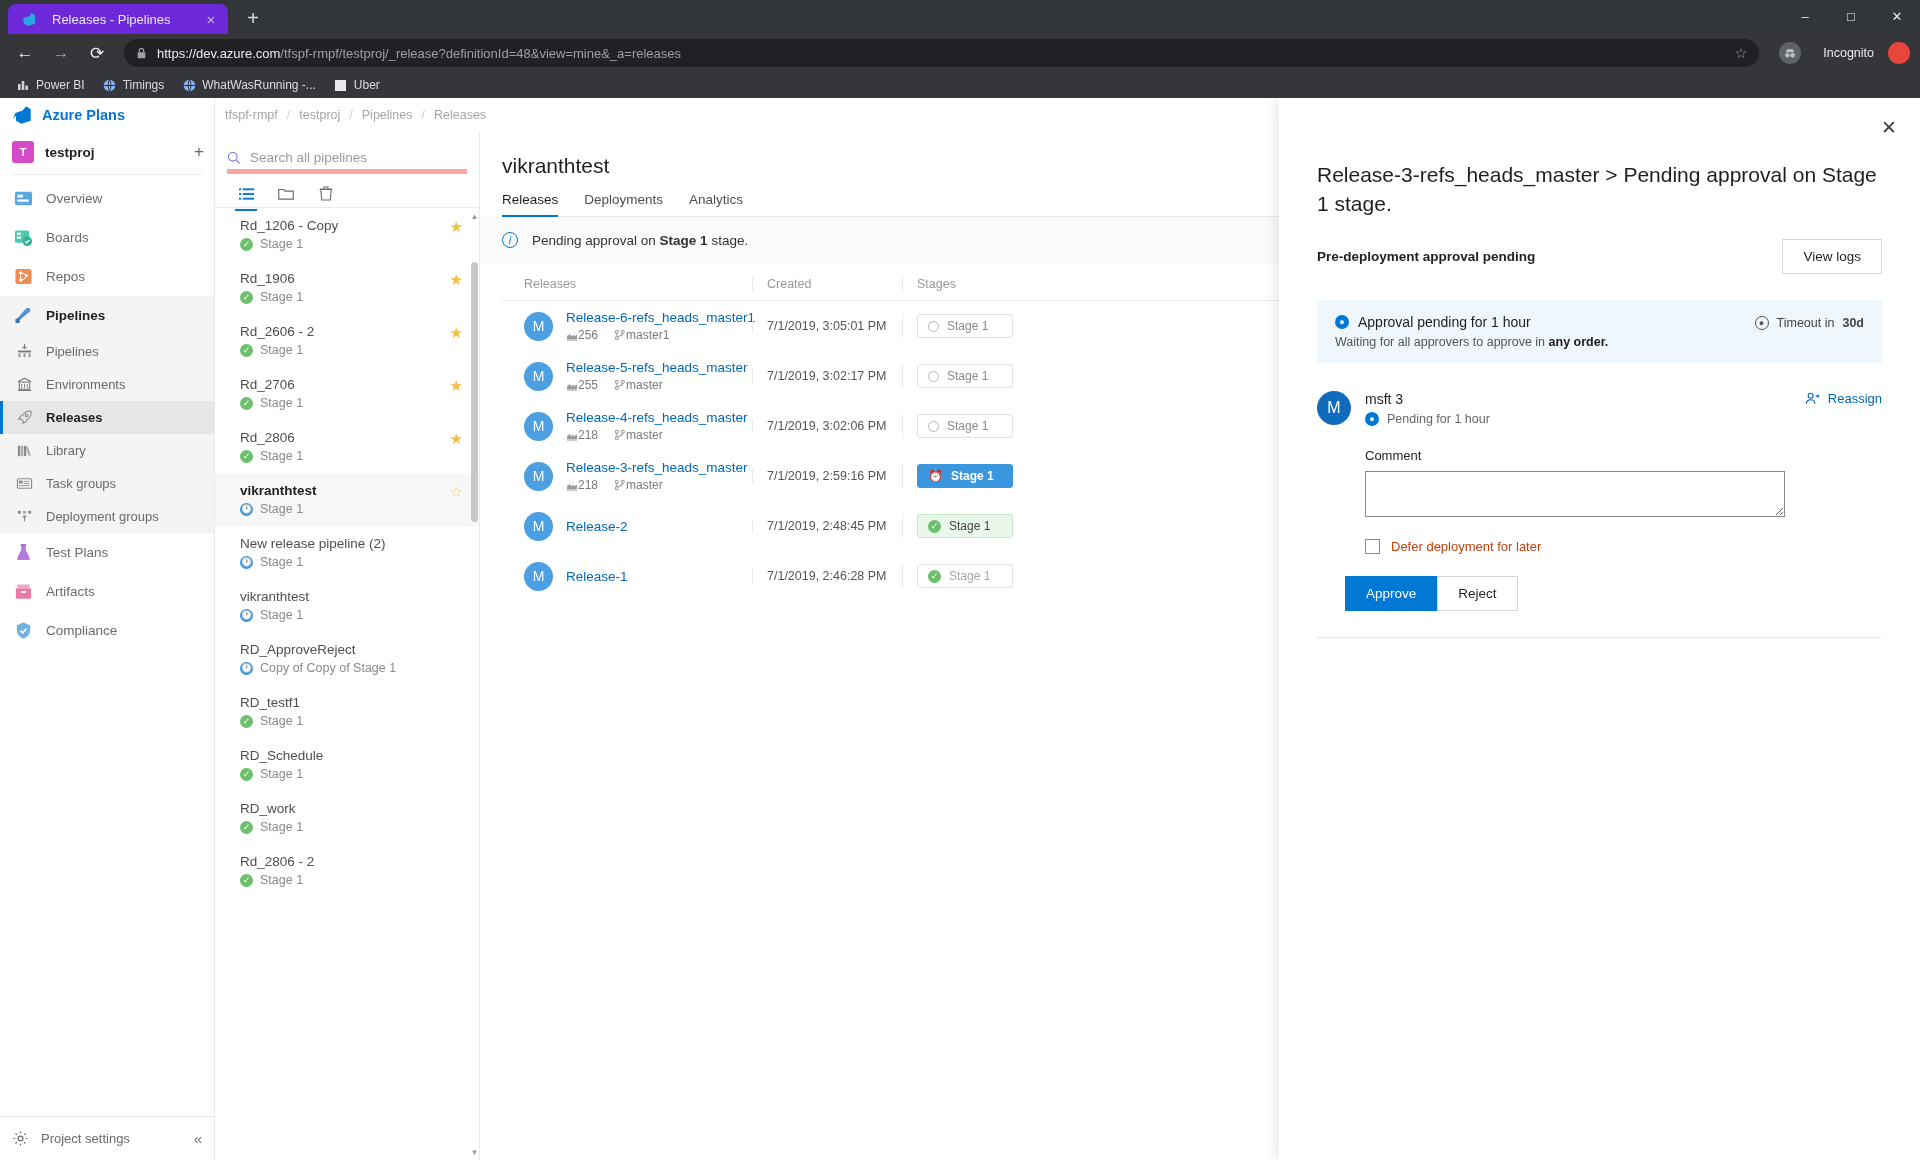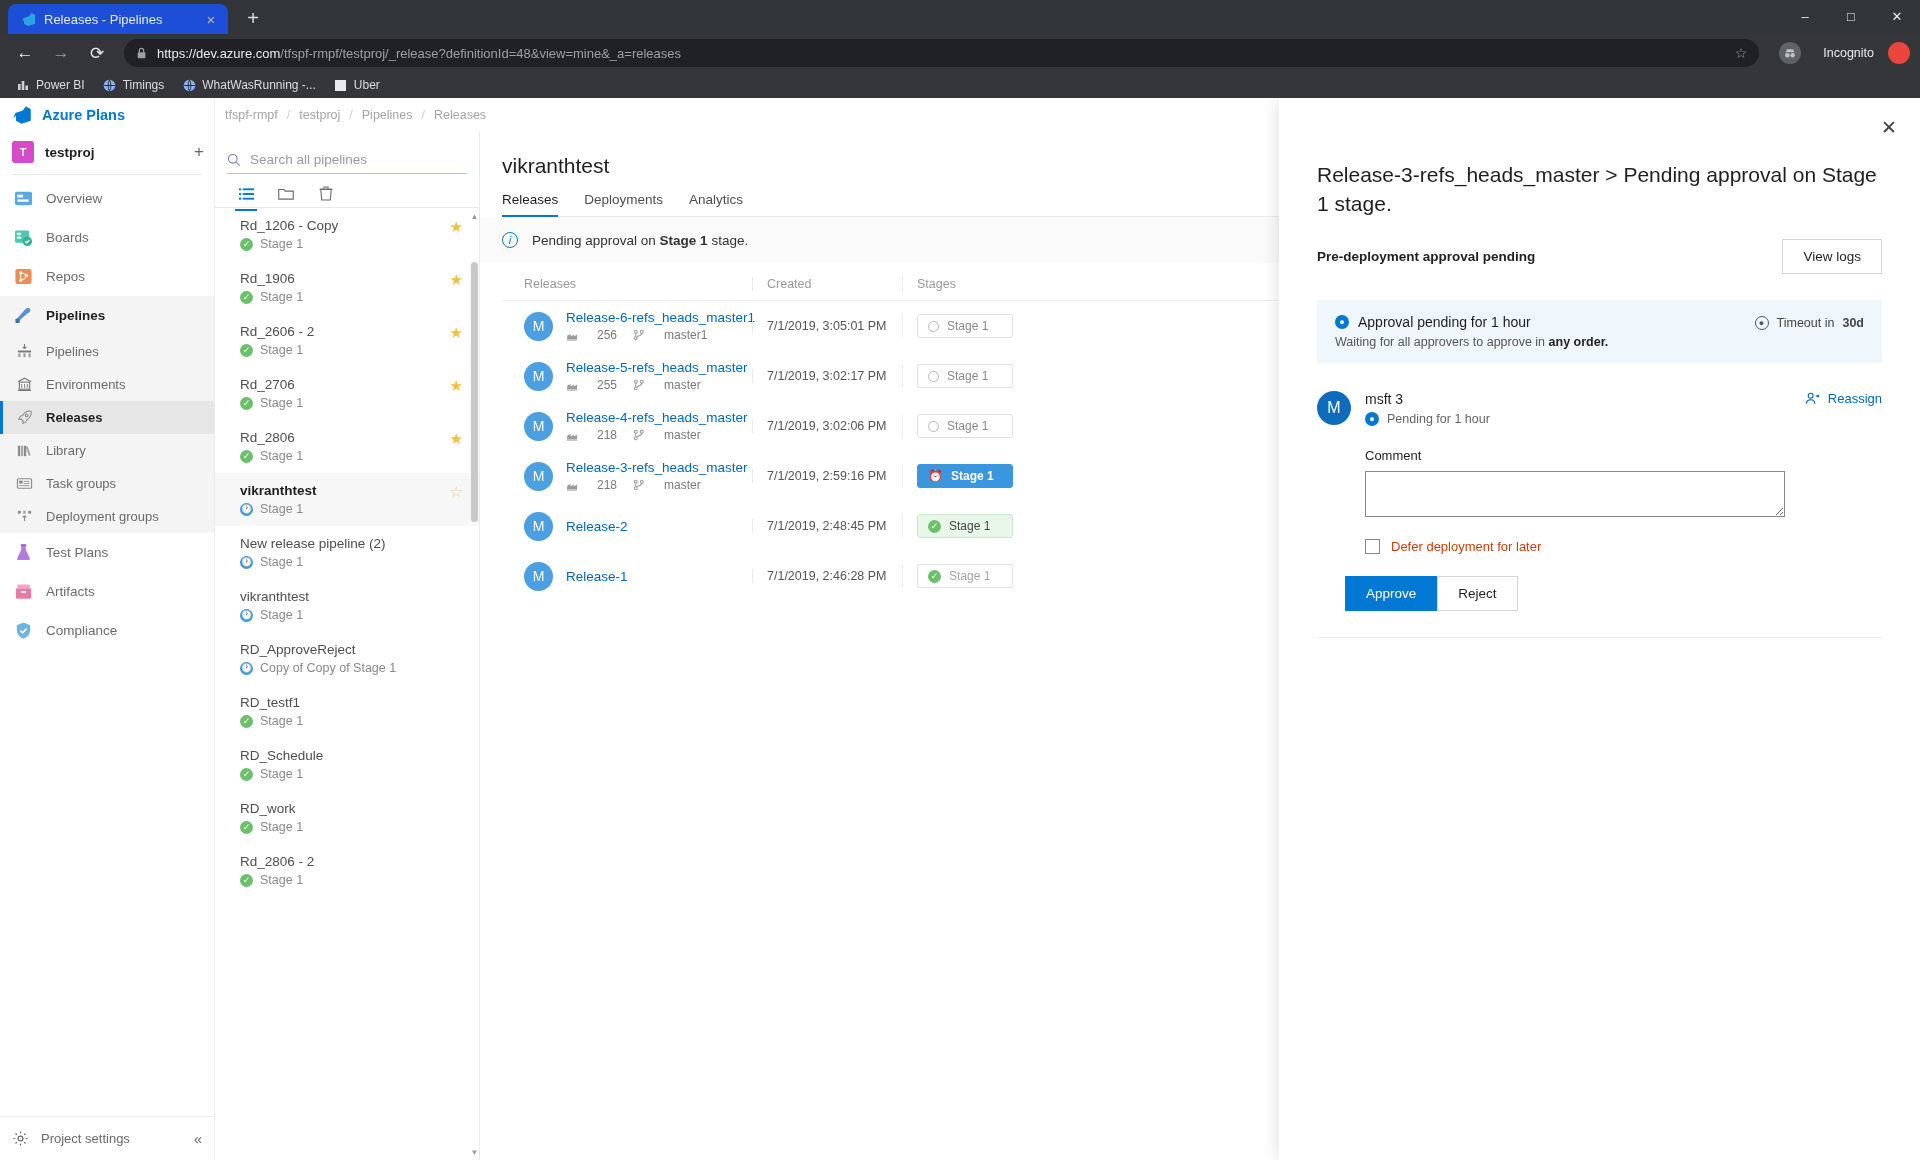--- a/index.html
+++ b/index.html
@@ -7,22 +7,22 @@
     width: 1920px; height: 1160px;
     font-family: "Liberation Sans", sans-serif;
     overflow: hidden;
     background: #fff;
   }
 
   
   .browser { width: 1920px; height: 1160px; display: flex; flex-direction: column; background:#323639; }
   .tabstrip { height: 34px; background: #323639; display: flex; align-items: flex-end; padding-left: 8px; position: relative; }
   .tab {
-    height: 30px; width: 220px; background:#1d4ed8; border-radius: 8px 8px 0 0;
-    display:flex; align-items:center; padding: 0 8px 0 12px; gap:8px; color:#e8eaed;
+    height: 30px; width: 220px; background:#6d28d9; border-radius: 8px 8px 0 0;
+    display:flex; align-items:center; padding: 0 8px 0 12px; gap:16px; color:#e8eaed;
     font-size: 13px;
   }
   .tab-favicon { width:16px; height:16px; flex:0 0 16px; display:flex; align-items:center; justify-content:center;}
   .tab-title { flex:1; white-space:nowrap; overflow:hidden; text-overflow:ellipsis; font-size:13px; }
   .tab-close { width:18px; height:18px; display:flex; align-items:center; justify-content:center; color:#bdc1c6; font-size:15px; line-height:1; }
   .newtab { width:30px; height:30px; display:flex; align-items:center; justify-content:center; color:#dadce0; font-size:20px; margin-left:10px; margin-bottom:1px;}
   .wincontrols { position:absolute; right:0; top:0; height:32px; display:flex; }
   .wincontrols div { width:46px; height:32px; display:flex; align-items:center; justify-content:center; color:#e8eaed; font-size:13px; }
   .wincontrols .close-btn { color:#e8eaed; }
 
@@ -71,21 +71,21 @@
   .rail-foot { height:44px; border-top:1px solid #eaeaea; display:flex; align-items:center; gap:12px; padding: 0 12px; color:#6b6b6b; font-size:13px;}
   .rail-foot .collapse { margin-left:auto; color:#6b6b6b; font-size:15px;}
 
   
   .crumbbar { position:absolute; left:215px; top:0; right:0; height:34px; display:flex; align-items:center; gap:9px; padding-left:10px; font-size:12.5px; color:#a5a5a5; }
   .crumbbar .sep { color:#cfcfcf; }
 
   
   .pipecol { width:265px; border-right:1px solid #eaeaea; display:flex; flex-direction:column; margin-top:34px; background:#fff; position:relative;}
   .searchwrap { padding: 14px 12px 0 12px; }
-  .searchbox { display:flex; align-items:center; gap:9px; border-bottom:1px solid #fca5a5; height:28px; }
+  .searchbox { display:flex; align-items:center; gap:9px; border-bottom:5px solid #fca5a5; height:28px; }
   .searchbox .mag { color:#7a7ad1; font-size:13px; }
   .searchbox input { border:0; outline:0; font-size:13.5px; color:#333; width:100%; font-family:"Liberation Sans", sans-serif; background:transparent; }
   .searchbox input::placeholder { color:#9a9a9a; }
   .toolrow { height:34px; display:flex; align-items:center; gap:22px; padding: 6px 0 0 22px; border-bottom:1px solid #eaeaea; }
   .toolicon { width:18px; height:22px; display:flex; align-items:center; justify-content:center; color:#6b6b6b; font-size:14px; position:relative; }
   .toolicon.sel { color:#0078d4; }
   .toolicon.sel::after { content:""; position:absolute; left:-2px; right:-2px; bottom:-6px; height:2px; background:#0078d4; }
   .pipelist { flex:1; overflow:hidden; position:relative; }
   .pipeitem { padding: 10px 12px 10px 25px; cursor:default; }
   .pipeitem.selected { background:#f7f7f7; }
@@ -115,21 +115,21 @@
   .tablehdr { display:flex; padding-top:14px; font-size:12.5px; color:#999; }
   .col-rel { width:250px; padding-left:22px;}
   .col-created { width:150px; border-left:1px solid #eaeaea; padding-left:14px;}
   .col-stages { width:130px; border-left:1px solid #eaeaea; padding-left:14px;}
   .tablehdr-line { border-bottom:1px solid #ededed; margin-top:9px; }
   .relrow { display:flex; align-items:center; min-height:50px; }
   .relrow .col-rel { display:flex; align-items:center; gap:13px; }
   .avatar { width:29px; height:29px; border-radius:50%; background:#4c9fe0; color:#fff; display:flex; align-items:center; justify-content:center; font-size:14px; flex:0 0 29px;}
   .rel-link { color:#0067b8; font-size:13.5px; white-space:nowrap;}
   .rel-meta { display:flex; gap:16px; margin-top:3px; font-size:12px; color:#7a7a7a; align-items:center;}
-  .rel-meta span { display:flex; align-items:center; gap:19px;}
+  .rel-meta span { display:flex; align-items:center; gap:0;}
   .created-cell { font-size:12.5px; color:#555; }
   .stagebadge { display:inline-flex; align-items:center; gap:8px; border:1px solid #e0e0e0; border-radius:3px; padding: 4px 10px; font-size:12px; color:#8a8a8a; min-width:96px;}
   .stagebadge.notstarted .circ { width:11px; height:11px; border-radius:50%; border:1.5px solid #b7b7b7; }
   .stagebadge.pending { background:#3a96dd; border-color:#3a96dd; color:#fff; font-weight:bold; }
   .stagebadge.succeeded-strong { background:#e9f7ea; border-color:#c5e8c8; color:#444; }
   .stagebadge.succeeded-faint { color:#a6a6a6; }
   .mini-ok { width:13px; height:13px; border-radius:50%; background:#6cc06c; color:#fff; font-size:9px; display:flex; align-items:center; justify-content:center;}
 
   
   .panel { position:absolute; right:0; top:0; bottom:0; width:641px; background:#fff; box-shadow:-3px 0 14px rgba(0,0,0,.10); display:flex; flex-direction:column; z-index:5;}

